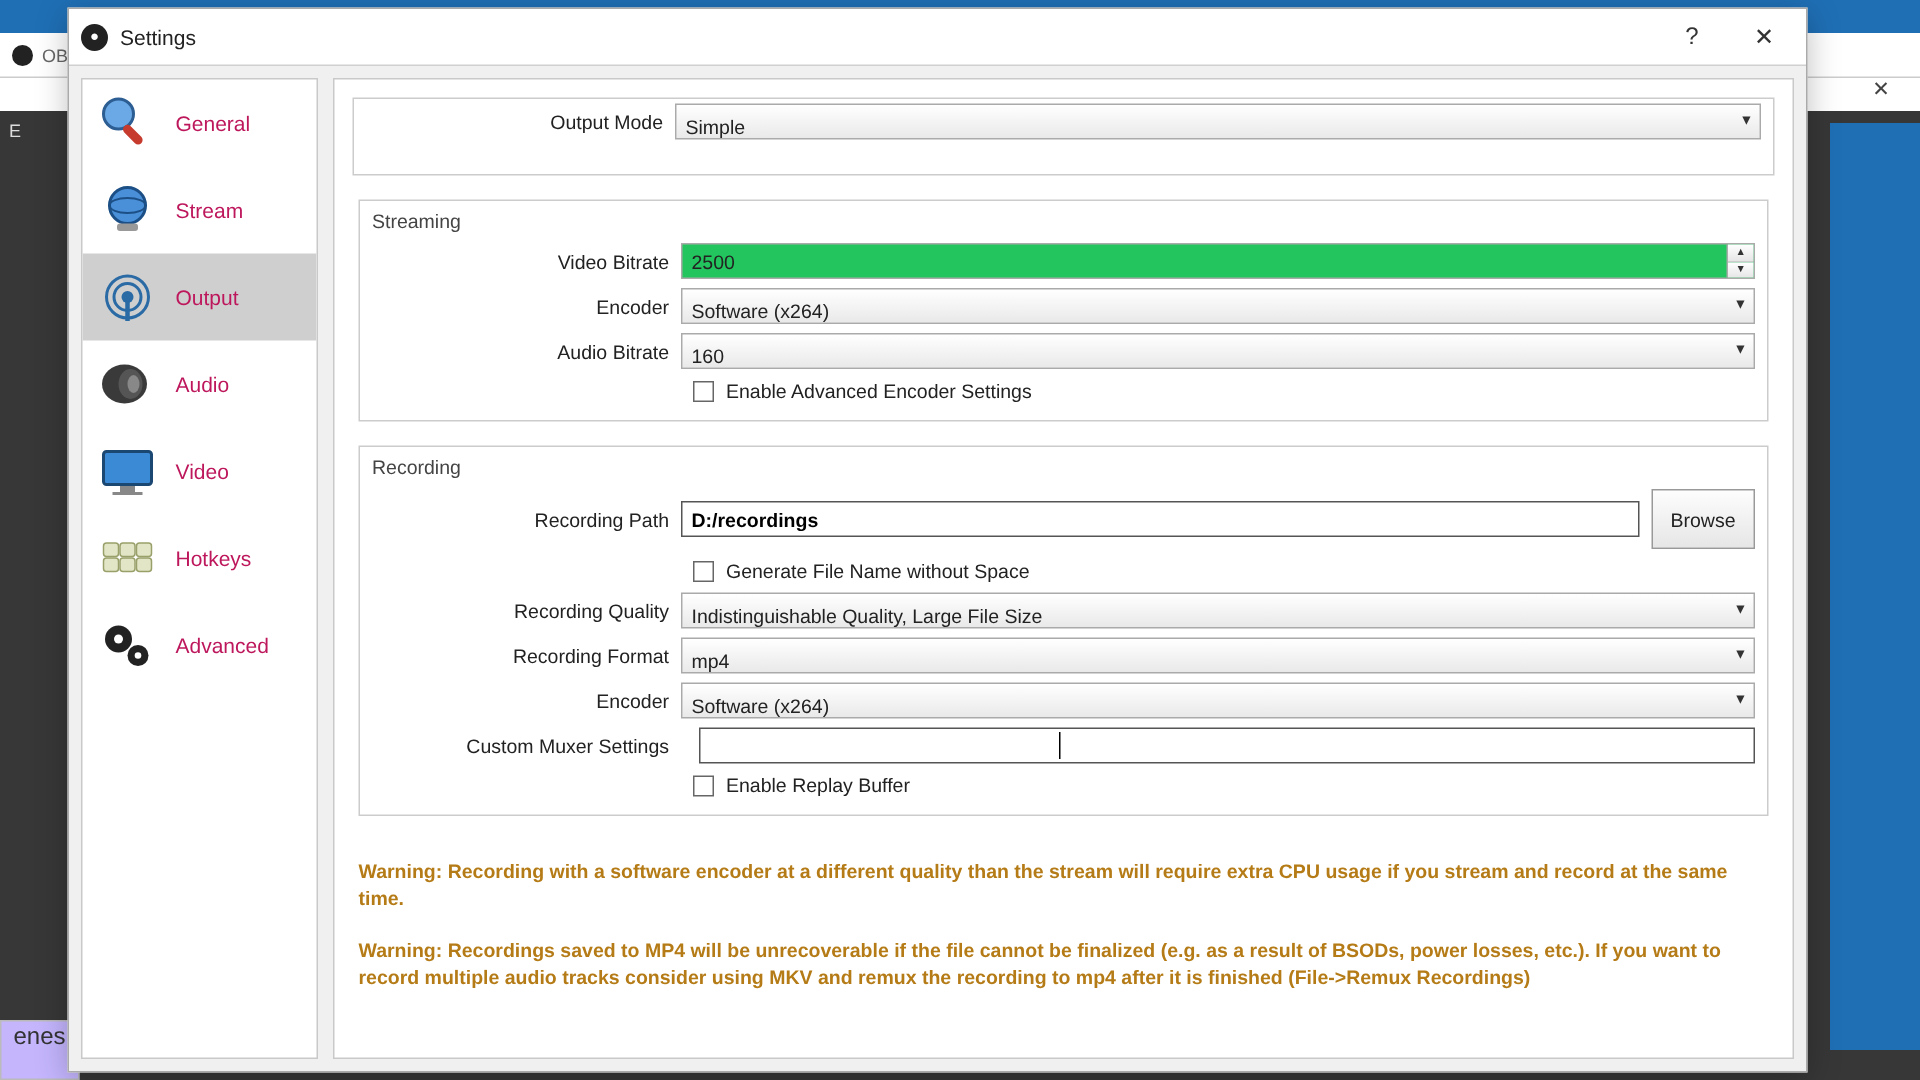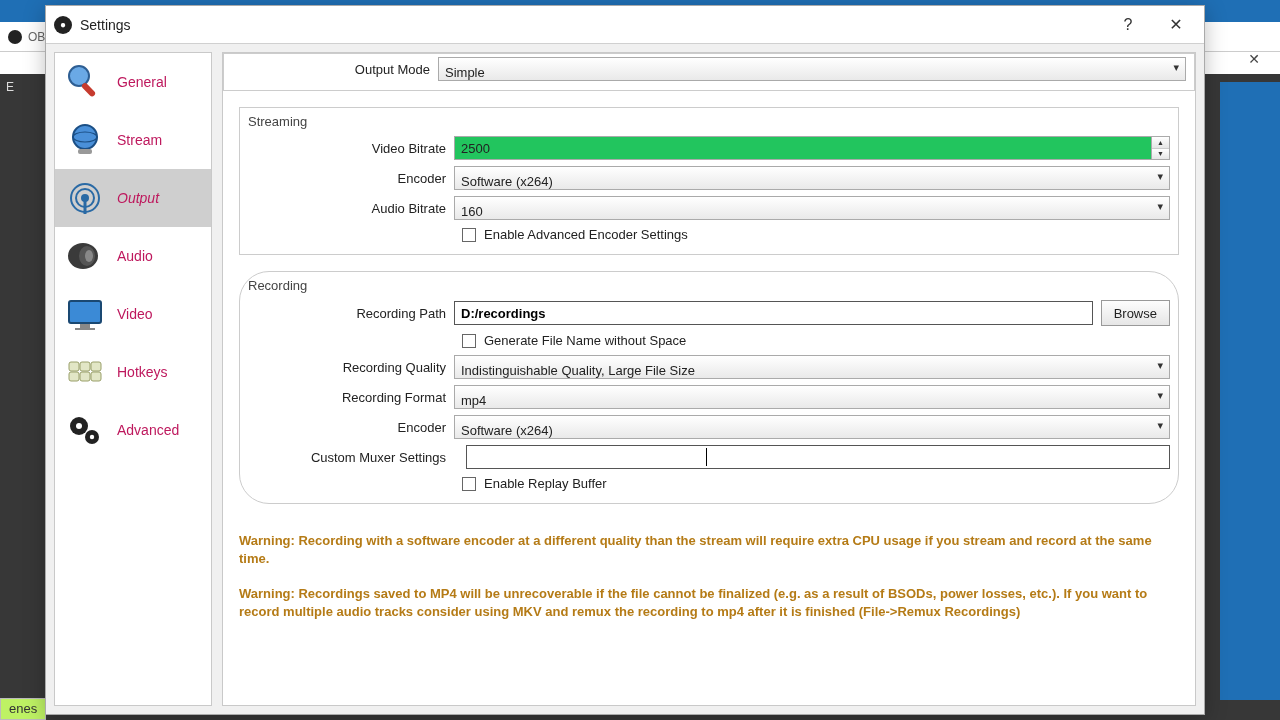--- a/index.html
+++ b/index.html
@@ -24,21 +24,21 @@
     background: #fff;
     border-bottom: 1px solid #ccc;
     display: flex;
     align-items: center;
     padding: 0 8px;
     font-size: 12px;
     color: #666;
   }
   .bg-close { position: absolute; top: 22px; right: 6px; width: 40px; height: 30px; display:flex; align-items:center; justify-content:center; font-size:14px; color:#444;}
   .bg-body { position:absolute; top:52px; bottom:0; left:0; right:0; background:#373737;}
-  .bg-tab { position:absolute; bottom:0; left:0; height:22px; background:#bef264; border:1px solid #bbb; padding:2px 8px; font-size:13px; color:#333;}
+  .bg-tab { position:absolute; bottom:0; left:0; height:40px; background:#c4b5fd; border:1px solid #bbb; padding:2px 8px; font-size:16px; color:#333;}
   .bg-right { position:absolute; right:0; top:60px; bottom:20px; width:60px; background:#1f6fb5;}
   .bg-menu { position:absolute; top:52px; left:4px; font-size:12px; color:#ddd; padding:6px 2px;}
   
   .dialog {
     position: absolute;
     top: 5px; left: 45px;
     width: 1160px;
     height: 710px;
     background: #f0f0f0;
     border: 1px solid #aaa;
@@ -80,21 +80,21 @@
     overflow-y: auto;
   }
   .side-item {
     display:flex; align-items:center;
     height: 58px;
     padding: 0 8px;
     gap: 10px;
     cursor:pointer;
     color:#be185d;
   }
-  .side-item.active { background:#cfcfcf;font-style:italic; }
+  .side-item.active { background:#cfcfcf; }
   .side-icon { width:44px; height:44px; display:flex; align-items:center; justify-content:center; }
   .side-label { font-size:14px; }
   
   .panel {
     flex:1;
     background:#fff;
     border:1px solid #c9c9c9;
     overflow-y:auto;
     padding:0;
   }
@@ -148,21 +148,21 @@
     font-size:13px;
   }
   .spinner .arrows {
     position:absolute; right:0; top:0; bottom:0; width:18px;
     border-left:1px solid #aaa;
     display:flex; flex-direction:column;
   }
   .spinner .arrows div { flex:1; display:flex; align-items:center; justify-content:center; font-size:7px; color:#333; background:linear-gradient(#fff,#e6e6e6); border-bottom:1px solid #ccc;}
   .spinner .arrows div:last-child{border-bottom:none;}
   .button {
-    height:26px;
+    height:40px;
     min-width:66px;
     border:1px solid #999;
     background:linear-gradient(#fdfdfd,#e6e6e6);
     display:flex; align-items:center; justify-content:center;
     font-size:13px;
     padding:0 12px;
     cursor:pointer;
   }
   .checkbox-row {
     display:flex; align-items:center;
@@ -178,21 +178,21 @@
   }
   .group {
     border:1px solid #ccc;
     margin: 16px;
   }
   .group-title {
     font-size:13px;
     color:#444;
     padding:6px 8px 4px 8px;
   }
-  .topgroup { border:1px solid #ccc; margin:0; padding-bottom:6px;}
+  .topgroup { border:1px solid #ccc; margin:12px; padding-bottom:20px;}
   .warning {
     color:#b57b16;
     font-size:13px;
     font-weight:600;
     padding:4px 12px;
     line-height:1.35;
   }
   .warning-block{ padding:8px 4px 4px 4px;}
   .text-cursor {
     position:absolute;
@@ -345,21 +345,21 @@
                 <span>160</span>
               </div>
           </div>
         </div>
         <div class="checkbox-row">
           <div class="checkbox"></div>
           <span>Enable Advanced Encoder Settings</span>
         </div>
       </div>
 
-      <div class="group" style="padding-bottom:8px;border-radius:30px;">
+      <div class="group" style="padding-bottom:8px;">
         <div class="group-title">Recording</div>
         <div class="form-row">
           <div class="form-label">Recording Path</div>
           <div class="form-field">
             <input class="textinput" style="flex: 1 1 0%;" value="D:/recordings">
             <div class="button">Browse</div>
           </div>
         </div>
         <div class="checkbox-row">
           <div class="checkbox"></div>

